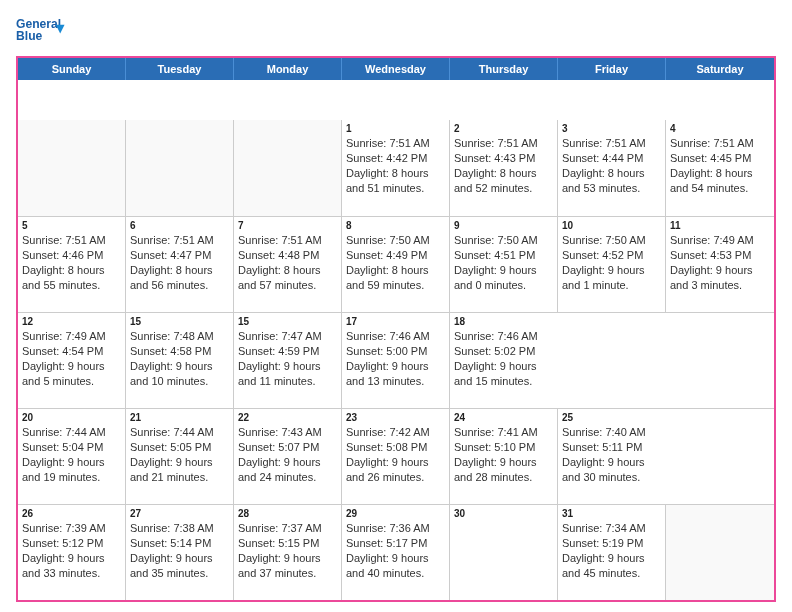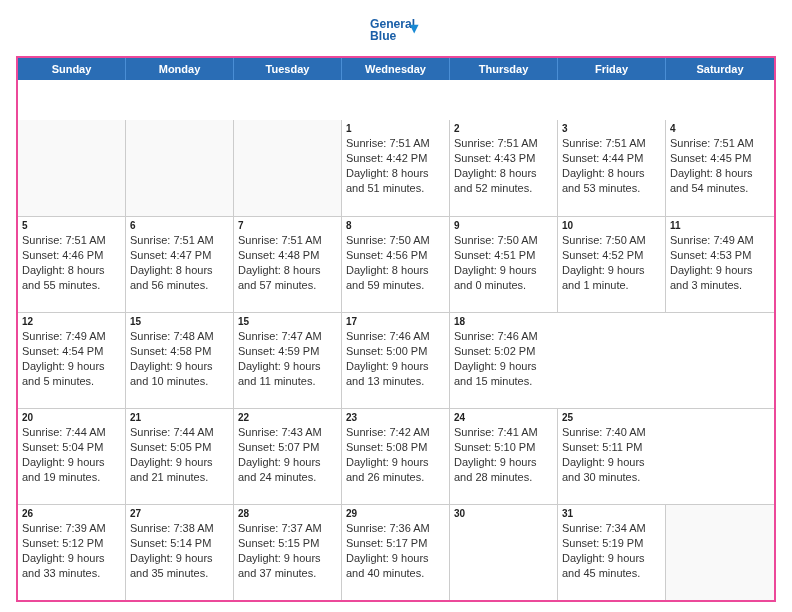--- a/index.html
+++ b/index.html
@@ -9,21 +9,20 @@
       width: 792px;
       height: 612px;
       overflow: hidden;
     }
     .page {
       width: 792px;
       height: 612px;
       padding: 12px 16px 10px 16px;
       display: flex;
       flex-direction: column;
-      align-items: center;
     }
     .header {
       display: flex;
       align-items: flex-start;
       justify-content: space-between;
       margin-bottom: 8px;
     }
     .logo {
       display: flex;
       align-items: center;
@@ -113,22 +112,22 @@
       </div>
     <div class="title-block">
       <div class="month-title"></div>
       <div class="location-title"></div>
     </div>
   </div>
 
   <div class="calendar">
     <div class="cal-header">
     <div class="cal-header-cell">Sunday</div>
+        <div class="cal-header-cell">Tuesday</div>
         <div class="cal-header-cell">Monday</div>
-        <div class="cal-header-cell">Tuesday</div>
         <div class="cal-header-cell">Wednesday</div>
         <div class="cal-header-cell">Thursday</div>
         <div class="cal-header-cell">Friday</div>
         <div class="cal-header-cell">Saturday</div>
       </div>
     <div class="cal-body">
     <div class="cal-row">
           <div class="cal-cell empty empty"></div>
           <div class="cal-cell empty empty"></div>
           <div class="cal-cell empty empty"></div>
@@ -172,21 +171,21 @@
           </div>
           <div class="cal-cell">
             <div class="day-num">7</div>
             <div class="cell-text">Sunrise: 7:51 AM
 Sunset: 4:48 PM
 Daylight: 8 hours and 57 minutes.</div>
           </div>
           <div class="cal-cell">
             <div class="day-num">8</div>
             <div class="cell-text">Sunrise: 7:50 AM
-Sunset: 4:56 PM
+Sunset: 4:49 PM
 Daylight: 8 hours and 59 minutes.</div>
           </div>
           <div class="cal-cell">
             <div class="day-num">9</div>
             <div class="cell-text">Sunrise: 7:50 AM
 Sunset: 4:51 PM
 Daylight: 9 hours and 0 minutes.</div>
           </div>
           <div class="cal-cell">
             <div class="day-num">10</div>

